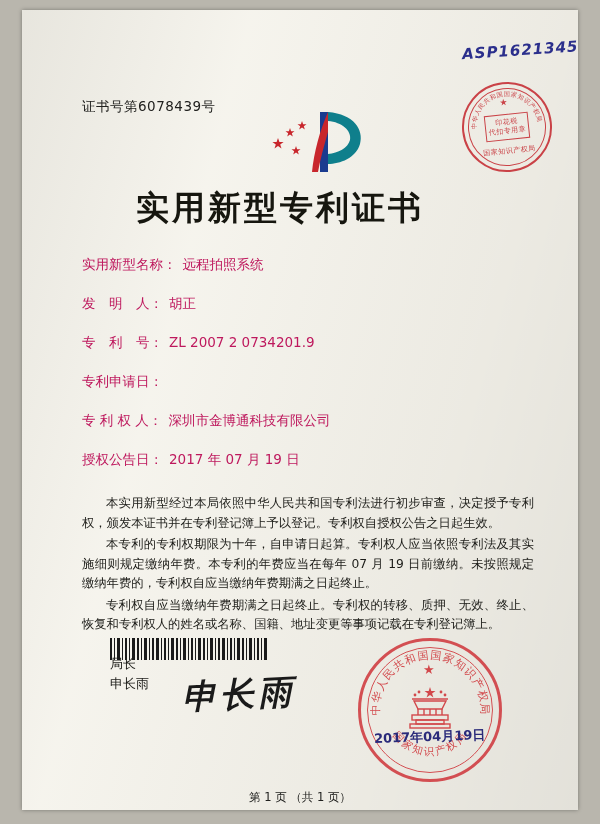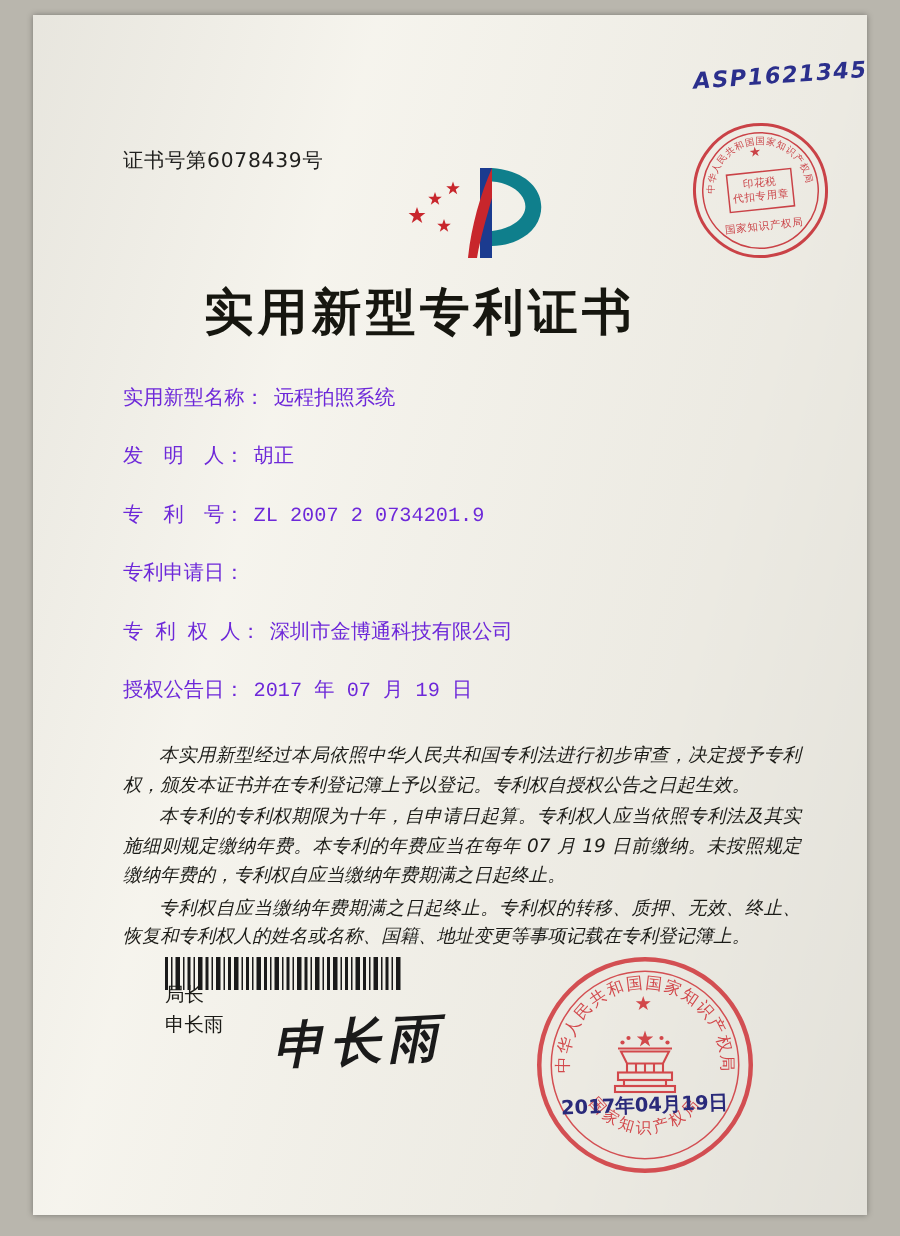--- a/index.html
+++ b/index.html
@@ -127,25 +127,24 @@
     color: #16160f;
   }
   .fields {
     position: absolute;
     left: 60px;
     top: 246px;
     width: 440px;
   }
   .field-row {
     display: flex;
-    align-items: flex-end;
+    align-items: flex-start;
     margin-bottom: 21px;
     font-size: 13.5px;
-    color: #6d28d9;
-    font-family: Liberation Mono, monospace;
+    color: #be185d;
   }
   .field-label {
     white-space: nowrap;
   }
   .field-value {
     margin-left: 6px;
     white-space: nowrap;
   }
   .body-text {
     position: absolute;
@@ -153,21 +152,20 @@
     top: 484px;
     width: 452px;
     font-size: 12.3px;
     line-height: 19.5px;
     color: #1b1b17;
     text-align: justify;
   }
   .body-text p {
     margin: 0 0 2px 0;
     text-indent: 24px;
-    font-style: italic;
   }
   .barcode {
     position: absolute;
     left: 88px;
     top: 628px;
     width: 158px;
     height: 22px;
   }
   .signature-block {
     position: absolute;
@@ -400,14 +398,15 @@
         <circle cx="15" cy="7" r="1.4"></circle>
           <circle cx="11" cy="10" r="1.4"></circle>
         <circle cx="37" cy="7" r="1.4"></circle>
           <circle cx="41" cy="10" r="1.4"></circle>
       </g>
     </svg>
   </div>
 
   <div class="seal-date">2017年04月19日</div>
 
+  <div class="footer">第 1 页 （共 1 页）</div>
 
 </div>
 
 </body></html>

